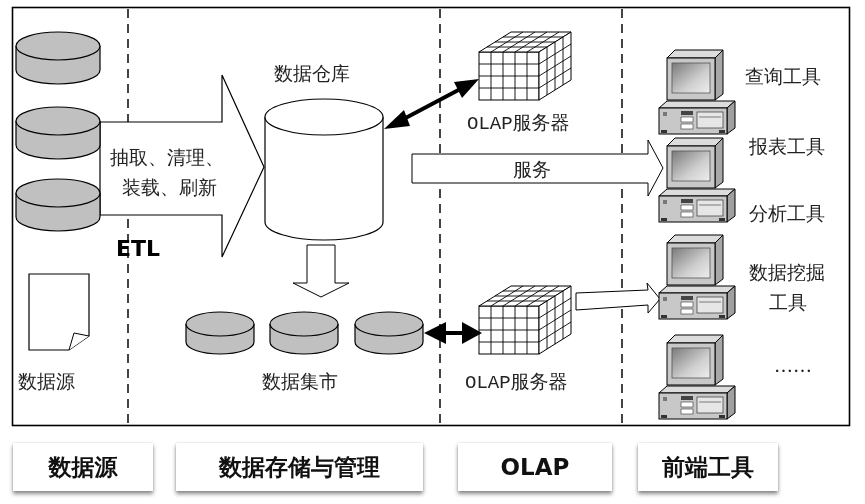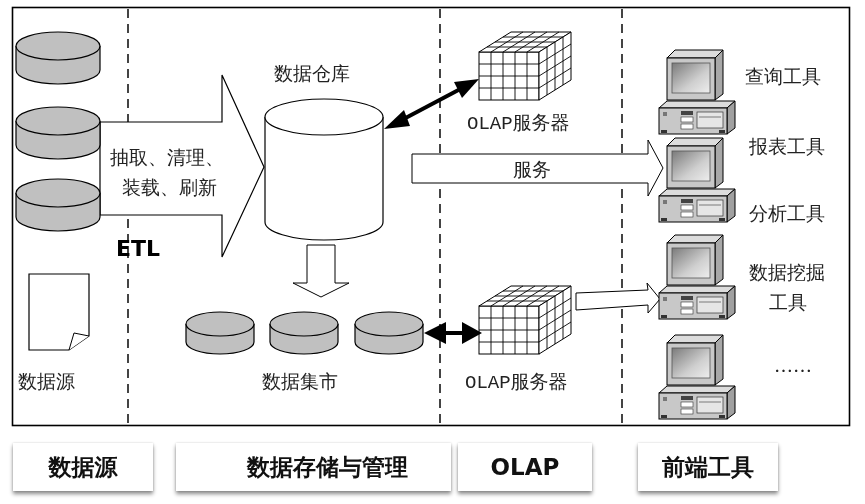--- a/index.html
+++ b/index.html
@@ -129,21 +129,21 @@
   <text class="lbl" x="749" y="153">报表工具</text>
   <text class="lbl" x="749" y="220">分析工具</text>
   <text class="lbl" x="749" y="279">数据挖掘</text>
   <text class="lbl" x="769" y="309">工具</text>
   <text class="lbl" x="774" y="372">……</text>
 </svg>
 
 <div class="foot-box" style="left:13px;width:140px;">
   <span>数据源</span>
 </div>
-<div class="foot-box" style="left:176px;width:247px;padding-left:28px;">
+<div class="foot-box" style="left:176px;width:247px;">
   <span>数据存储与管理</span>
 </div>
-<div class="foot-box" style="left:458px;width:134px;">
+<div class="foot-box" style="left:458px;width:154px;">
   <span>OLAP</span>
 </div>
 <div class="foot-box" style="left:638px;width:140px;">
   <span>前端工具</span>
 </div>
 
 </body></html>

